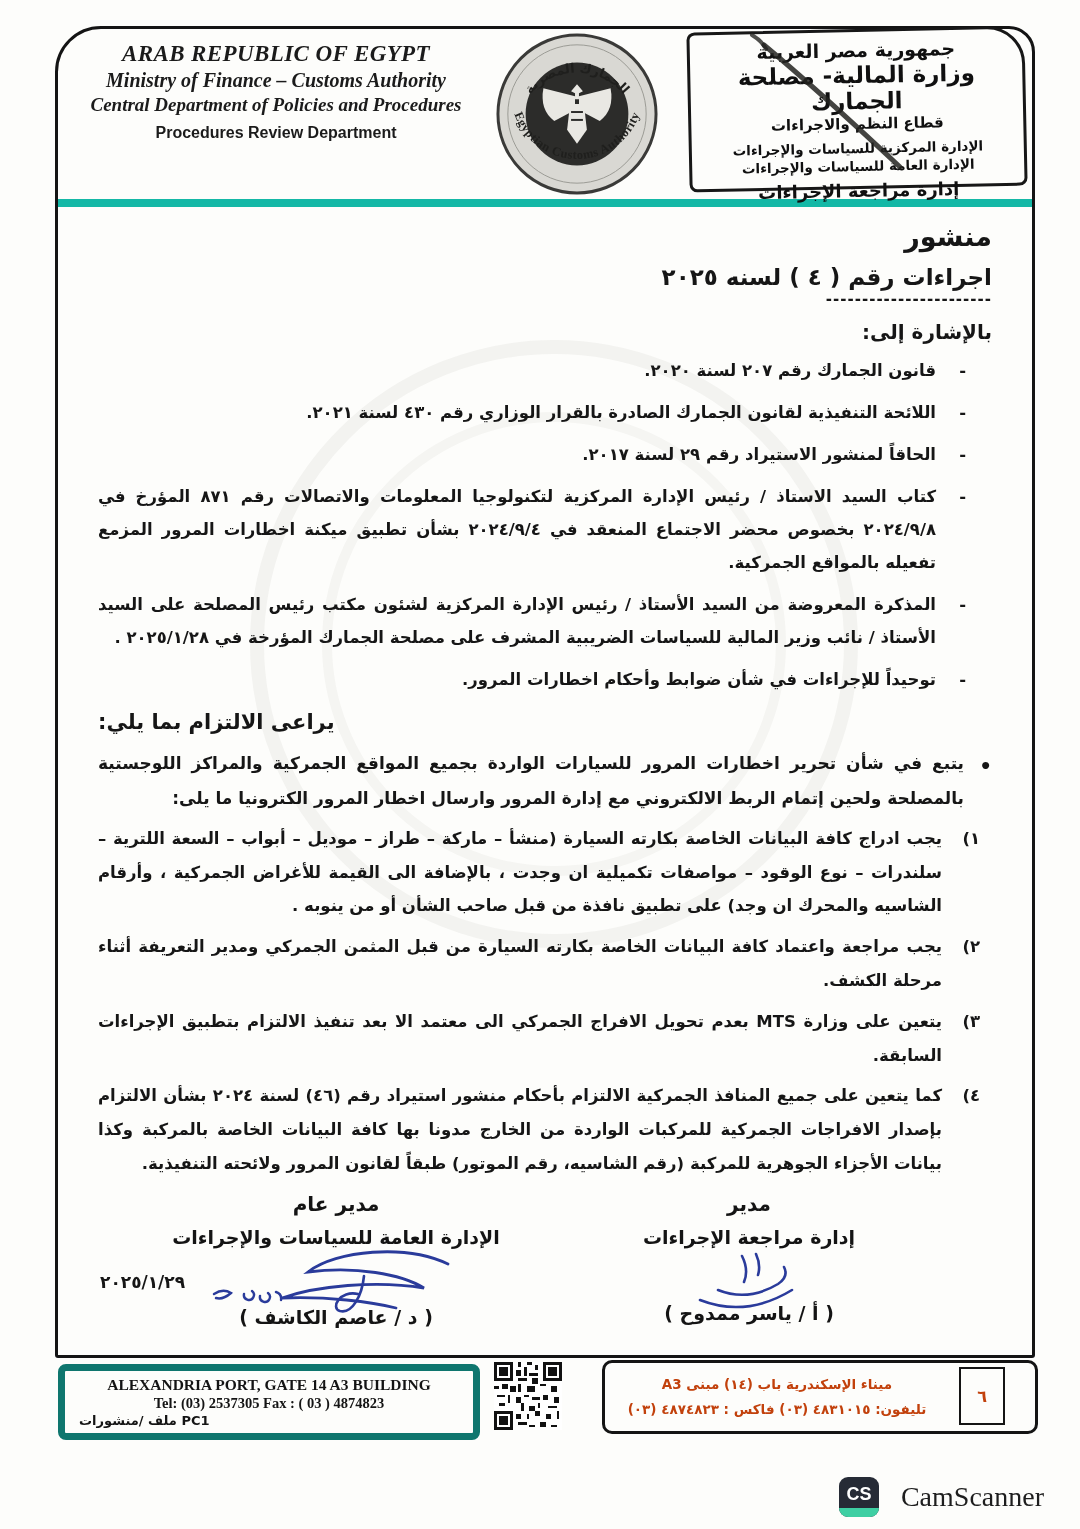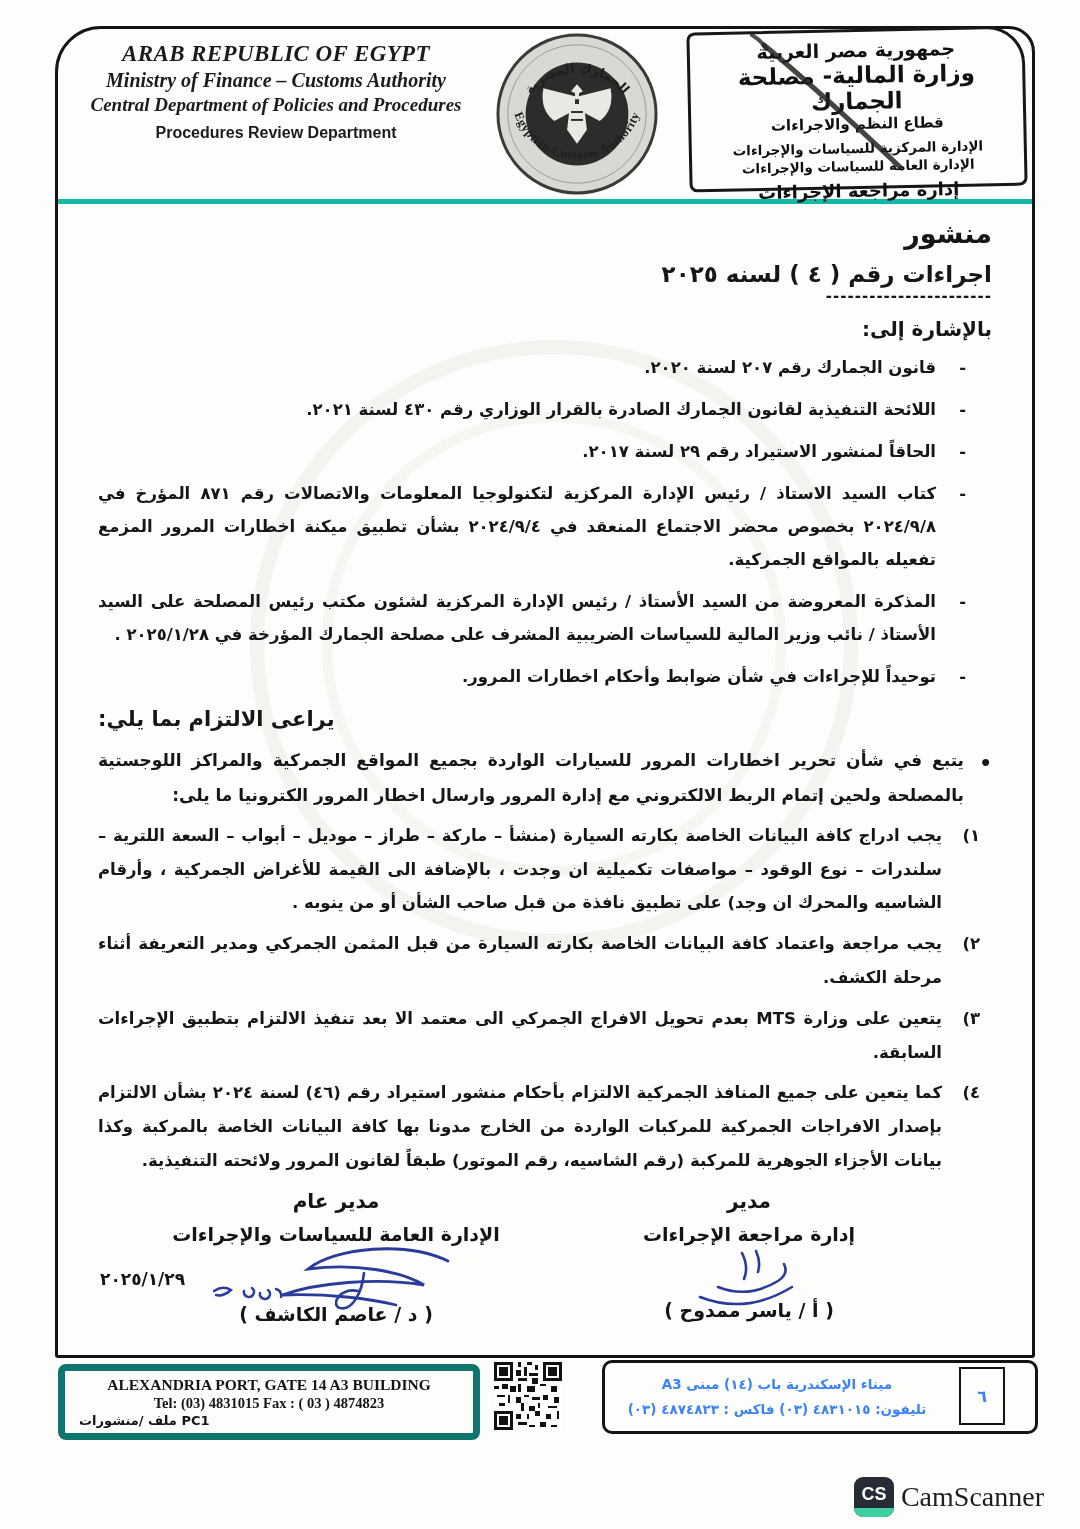--- a/index.html
+++ b/index.html
@@ -13,21 +13,21 @@
   
   .watermark{position:absolute;left:250px;top:340px;width:580px;height:580px;
     border:14px solid rgba(70,65,55,.055);border-radius:50%;pointer-events:none;}
   .watermark::after{content:"";position:absolute;inset:58px;border:10px solid rgba(70,65,55,.045);border-radius:50%;}
 
   
   .frame{position:absolute;left:55px;top:26px;width:980px;height:1332px;
     border:3px solid #141414;border-radius:46px 26px 3px 3px;box-sizing:border-box;}
 
   
-  .header{position:relative;height:170px;border-bottom:5px solid #14b8a6;padding-left:28px;}
+  .header{position:relative;height:170px;border-bottom:8px solid #14b8a6;padding-left:28px;}
   .hdr-en{position:absolute;left:14px;top:12px;width:408px;text-align:center;color:#1b1b1b;
     font-family:"Liberation Serif",serif;}
   .hdr-en .l1{font-size:23px;font-weight:700;font-style:italic;letter-spacing:.4px;}
   .hdr-en .l2{font-size:20px;font-weight:700;font-style:italic;margin-top:2px;}
   .hdr-en .l3{font-size:19px;font-weight:700;font-style:italic;margin-top:2px;}
   .hdr-en .l4{font-size:16px;font-weight:700;margin-top:8px;font-family:"Liberation Sans",sans-serif;}
 
   .seal{position:absolute;left:436px;top:2px;width:166px;height:166px;}
 
   .hdr-ar{position:absolute;right:6px;top:0;width:338px;height:160px;border:3px solid #171717;
@@ -79,27 +79,27 @@
   
   .footer-left{position:absolute;left:58px;top:1364px;width:422px;height:76px;border:7px solid #0f766e;
     border-radius:8px;box-sizing:border-box;text-align:center;font-weight:700;color:#141414;padding-top:5px;}
   .footer-left .fl1{font-size:15.5px;font-family:"Liberation Serif",serif;}
   .footer-left .fl2{font-size:14.5px;font-family:"Liberation Serif",serif;margin-top:1px;}
   .footer-left .fl3{font-size:13px;direction:ltr;text-align:left;padding-left:14px;margin-top:1px;}
 
   .qr{position:absolute;left:494px;top:1362px;width:68px;height:68px;}
 
   .footer-right{position:absolute;left:602px;top:1360px;width:436px;height:74px;border:3px solid #141414;
-    border-radius:10px;box-sizing:border-box;direction:rtl;font-weight:700;color:#3b82f6;}
+    border-radius:10px;box-sizing:border-box;direction:rtl;font-weight:700;color:#c2410c;}
   .footer-right .fr-text{position:absolute;right:96px;left:10px;top:9px;text-align:center;font-size:13.5px;line-height:1.85;}
   .page-num-cell{position:absolute;right:30px;top:4px;width:46px;height:58px;border:2.5px solid #141414;
     box-sizing:border-box;display:flex;align-items:center;justify-content:center;font-size:16px;}
 
   
-  .camscanner{position:absolute;right:36px;bottom:12px;display:flex;align-items:center;gap:7px;}
+  .camscanner{position:absolute;right:36px;bottom:12px;display:flex;align-items:center;gap:22px;}
   .cs-icon{width:40px;height:40px;border-radius:9px;background:#262b36;position:relative;
     display:flex;align-items:center;justify-content:center;}
   .cs-icon .cs-txt{color:#ffffff;font-weight:700;font-size:18px;font-family:"Liberation Sans",sans-serif;
     position:relative;top:-3px;z-index:2;}
   .cs-icon::after{content:"";position:absolute;left:0;right:0;bottom:0;height:9px;background:#3ecfa3;
     border-radius:0 0 9px 9px;}
   .cs-label{font-family:"Liberation Serif",serif;font-size:28px;color:#1e1e1e;}
 </style>
 </head>
 <body>
@@ -247,21 +247,21 @@
         </div>
 
         <div class="sig-date">٢٠٢٥/١/٢٩</div>
       </div>
 
     </div>
   </div>
 
   <div class="footer-left">
     <div class="fl1">ALEXANDRIA PORT, GATE 14 A3 BUILDING</div>
-    <div class="fl2">Tel: (03) 4831015     Fax : ( 03 )  4874823</div>
+    <div class="fl2">Tel: (03) 2537305     Fax : ( 03 )  4874823</div>
     <div class="fl3">ملف /منشورات PC1</div>
   </div>
 
   <div class="qr">
     <svg viewBox="0 0 25 25" width="68" height="68" shape-rendering="crispEdges">
       <rect x="0" y="0" width="25" height="25" fill="#ffffff"></rect>
       <g fill="#111111">
         <rect x="0" y="0" width="7" height="7"></rect>
           <rect x="18" y="0" width="7" height="7"></rect>
           <rect x="0" y="18" width="7" height="7"></rect>

